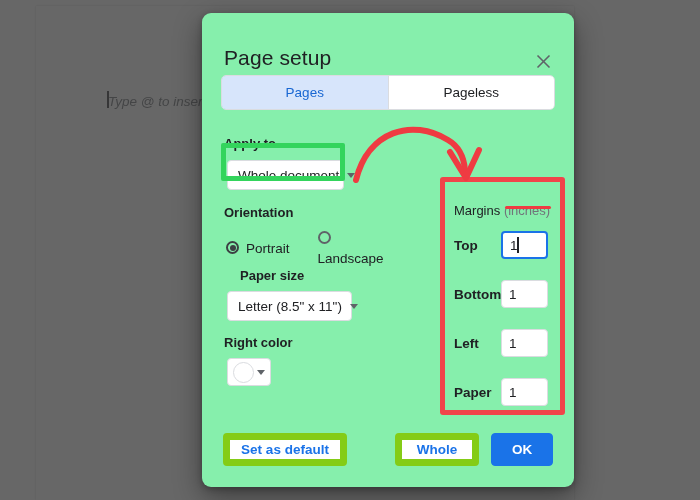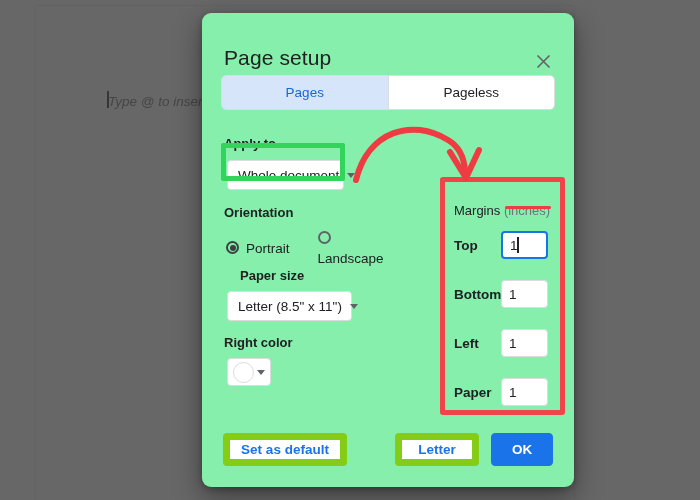--- a/index.html
+++ b/index.html
@@ -425,21 +425,21 @@
     <span class="m-label">Left</span>
     <input class="m-input" type="text" readonly="" value="1" style="">
   </div>
 
   <div class="margin-row" id="row-right">
     <span class="m-label">Paper</span>
     <input class="m-input" type="text" readonly="" value="1" style="">
   </div>
 
   <div class="btn btn-outline" id="btn-set-default">Set as default</div>
-  <div class="btn btn-outline" id="btn-cancel">Letter</div>
+  <div class="btn btn-outline" id="btn-cancel">Whole</div>
   <div class="btn btn-primary" id="btn-ok">OK</div>
 </div>
 
 <div id="annot-layer">
   <div id="green-box"></div>
   <div id="red-box"></div>
   <div id="red-underline"></div>
   <svg width="700" height="500" style="position:absolute;left:0;top:0;" aria-hidden="true">
     <path d="M 356,180 C 368,131 412,118 448,140 C 460,147 464,158 465,170" stroke="#ef3b42" stroke-width="6" fill="none" stroke-linecap="round"></path>
     <path d="M 450,152 L 466,178 L 479,150" stroke="#ef3b42" stroke-width="6" fill="none" stroke-linecap="round" stroke-linejoin="round"></path>

